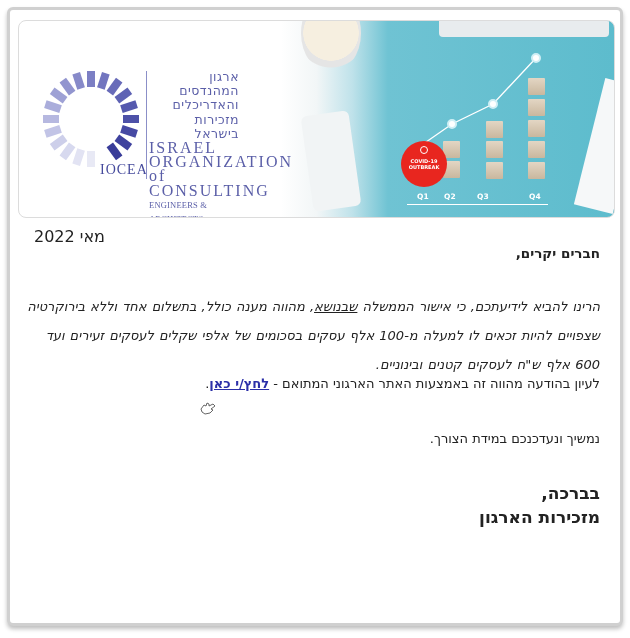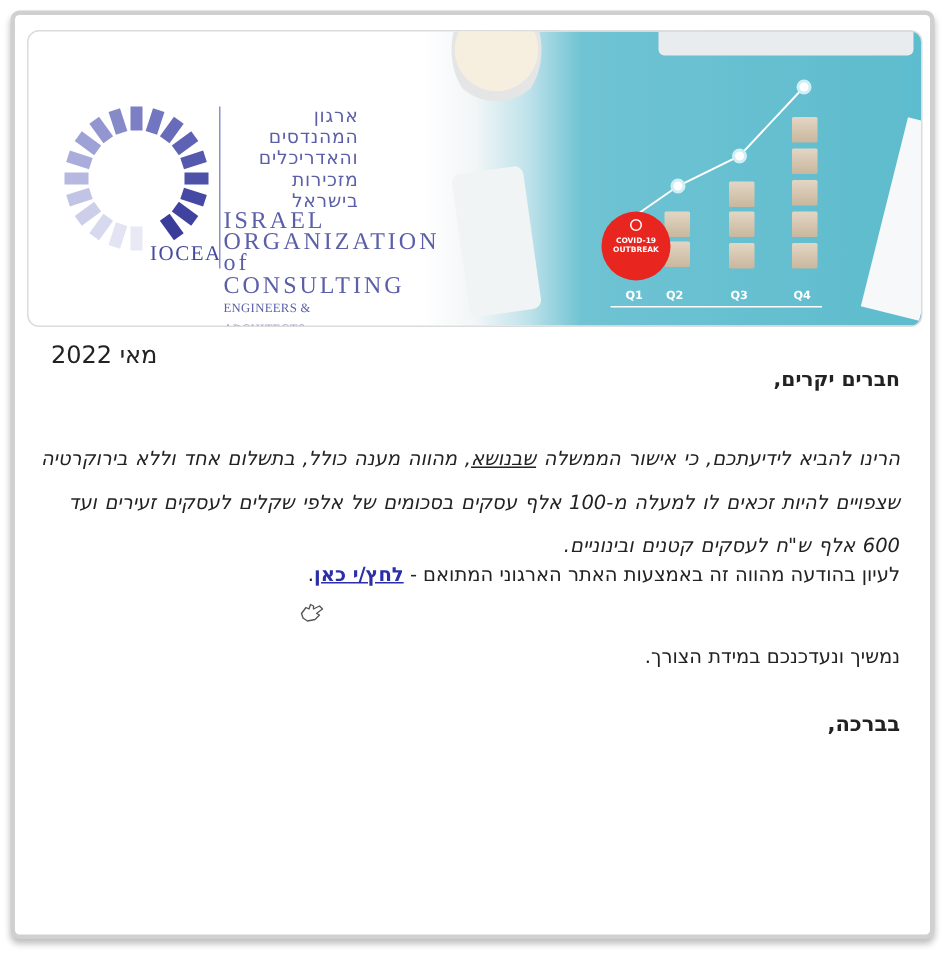--- a/index.html
+++ b/index.html
@@ -37,21 +37,21 @@
     .content { position: absolute; left: 0; top: 0; width: 630px; }
     .date { position: absolute; left: 34px; top: 227px; font-size: 16px; color: #222; direction: rtl; font-family: "DejaVu Sans", sans-serif; }
     .rtl { direction: rtl; text-align: right; position: absolute; right: 30px; color: #222; font-size: 13px; font-family: "DejaVu Sans", sans-serif; }
     .greeting { top: 245px; font-weight: bold; font-size: 13.5px; }
     .para { top: 292px; width: 580px; line-height: 29px; word-spacing: 1px; font-style: italic; }
     .para .u { text-decoration: underline; }
     .link-line { top: 376px; }
     .link { color: #2b2fa8; font-weight: bold; text-decoration: underline; }
     .hand { position: absolute; left: 199px; top: 400px; width: 18px; height: 16px; }
     .cont { top: 431px; }
-    .signoff { top: 471px; font-weight: bold; line-height: 24px; font-size: 14px; margin-left: 32px; }
+    .signoff { top: 481px; font-weight: bold; line-height: 24px; font-size: 17px; margin-left: 32px; }
   </style>
 </head>
 <body>
 
 <div class="frame"></div>
 
 <div class="banner">
   <svg class="logo-ring" viewBox="0 0 100 100">
     <g transform="translate(50,50)">
       <rect x="-4" y="-48" width="8" height="16" fill="#7c7fc4" transform="rotate(0)"></rect>
@@ -115,31 +115,32 @@
     </svg>
 
     <div class="covid">
       <div class="covid-dot"></div>
       <div>COVID-19</div>
       <div>OUTBREAK</div>
     </div>
 
     <div class="q-label" style="left:108px">Q1</div>
     <div class="q-label" style="left:135px">Q2</div>
-    <div class="q-label" style="left:178px">Q3</div>
+    <div class="q-label" style="left:168px">Q3</div>
     <div class="q-label" style="left:220px">Q4</div>
     <div class="axis"></div>
   </div>
 </div>
 
 <div class="content">
   <div class="date">מאי 2022</div>
   <div class="rtl greeting">חברים יקרים,</div>
   <div class="rtl para"><span>הרינו להביא לידיעתכם, כי אישור הממשלה </span><span class="u">שבנושא</span><span>, מהווה מענה כולל, בתשלום אחד וללא בירוקרטיה שצפויים להיות זכאים לו למעלה מ-100 אלף עסקים בסכומים של אלפי שקלים לעסקים זעירים ועד 600 אלף ש"ח לעסקים קטנים ובינוניים.</span></div>
   <div class="rtl link-line"><span>לעיון בהודעה מהווה זה באמצעות האתר הארגוני המתואם - </span><a class="link">לחץ/י כאן</a><span>.</span></div>
   <svg class="hand" viewBox="0 0 18 16">
     <path d="M2 9 L5 5 L7 6 L8 3 L10 4 L10 6 L14 4 L16 6 L12 9 L14 10 L11 13 L6 14 L3 12 Z" fill="#fff" stroke="#555" stroke-width="0.9" stroke-linejoin="round"></path>
   </svg>
   <div class="rtl cont">נמשיך ונעדכנכם במידת הצורך.</div>
   <div class="rtl signoff">
     <div>בברכה,</div>
+    <div>מזכירות הארגון</div>
   </div>
 </div>
 
 </body></html>

